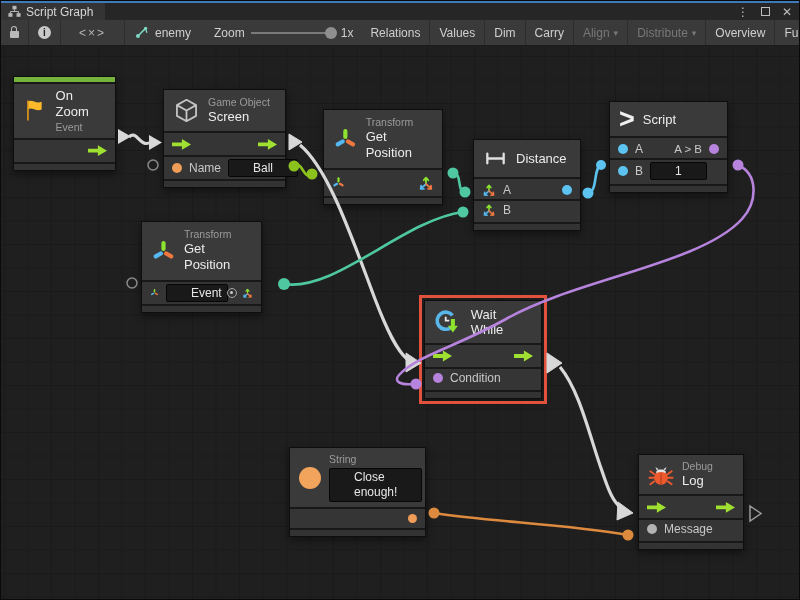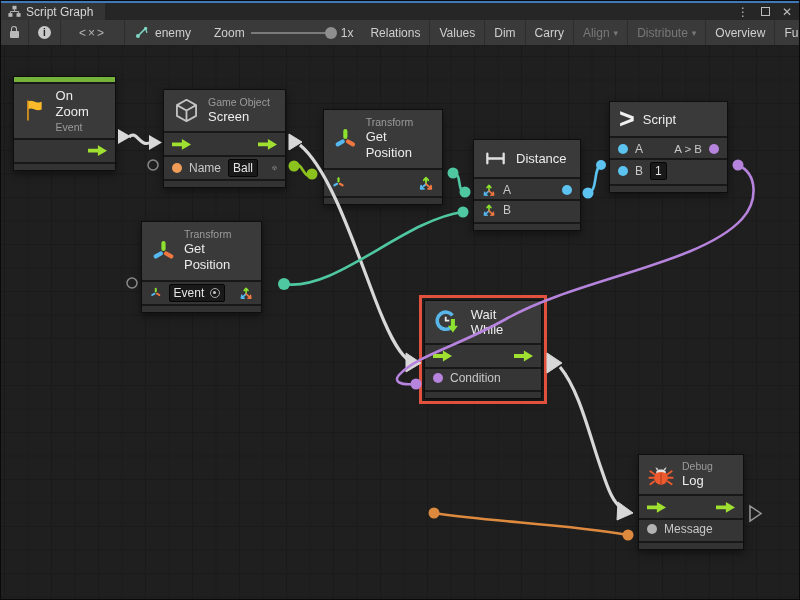--- a/index.html
+++ b/index.html
@@ -38,21 +38,21 @@
   .ntitle{font-size:13px;color:#ececec;}
   .ncat{font-size:10.5px;color:#9b9b9b;}
   .nrow{display:flex;align-items:center;gap:7px;padding:5px 8px;background:#353535;}
   .nrow.tight{padding:2px 8px;}
   .nfoot{height:6px;background:#333333;}
   .sp{flex:1;}
   .xarr{width:19px;height:12px;background:#9fe030;clip-path:polygon(0 34%,52% 34%,52% 5%,100% 50%,52% 95%,52% 66%,0 66%);flex:0 0 auto;}
   .dot{width:10px;height:10px;border-radius:50%;flex:0 0 auto;}
   .d-orange{background:#ee9c57;} .d-blue{background:#5cc2f0;} .d-purple{background:#b683dd;} .d-gray{background:#b3b3b3;}
   .plabel{font-size:12px;color:#c8c8c8;}
-  .field{background:#191919;border:1px solid #060606;border-radius:2px;padding:1px 4px;font-size:12px;color:#e6e6e6;display:inline-flex;align-items:center;gap:5px;}
+  .field{background:#191919;border:1px solid #060606;border-radius:2px;padding:1px 24px;font-size:12px;color:#e6e6e6;display:inline-flex;align-items:center;gap:5px;}
   .picker{width:10px;height:10px;border:1.5px solid #a8a8a8;border-radius:50%;position:relative;flex:0 0 auto;}
   .picker:before{content:"";position:absolute;left:2.5px;top:2.5px;width:3px;height:3px;border-radius:50%;background:#c9c9c9;}
   .gtglyph{font-size:27px;font-weight:bold;color:#f0f0f0;line-height:22px;}
   .strcircle{width:22px;height:22px;border-radius:50%;background:#f2a35c;flex:0 0 auto;}
   .outsmall{width:9px;height:9px;border-radius:50%;background:#ee9c57;}
   .wires{position:absolute;left:0;top:0;width:800px;height:600px;z-index:3;pointer-events:none;}
 </style>
 </head>
 <body>
 
@@ -338,20 +338,36 @@
       <div class="sp"></div>
       <div class="xarr"></div>
     </div>
     <div class="nrow tight" style="padding-bottom:5px;">
       <span class="dot d-purple"></span>
       <span class="plabel">Condition</span>
     </div>
     <div class="nfoot"></div>
   </div>
 
+  <div class="node" style="left:288px;top:446px;width:137px;">
+    <div class="nhead" style="padding:5px 9px;">
+      <span class="strcircle"></span>
+      <div class="ntcol" style="gap:2px;">
+        <span class="ncat">String</span>
+        <span class="field">
+            <span>Close enough!</span>
+          </span>
+      </div>
+    </div>
+    <div class="nrow" style="min-height:16px;">
+      <div class="sp"></div>
+      <span class="outsmall"></span>
+    </div>
+    <div class="nfoot"></div>
+  </div>
 
   <div class="node" style="left:637px;top:453px;width:106px;">
     <div class="nhead" style="padding:5px 9px;">
       <svg width="26" height="26">
           <use href="#ic-bug"></use>
         </svg>
       <div class="ntcol">
         <span class="ncat">Debug</span>
         <span class="ntitle">Log</span>
       </div>

